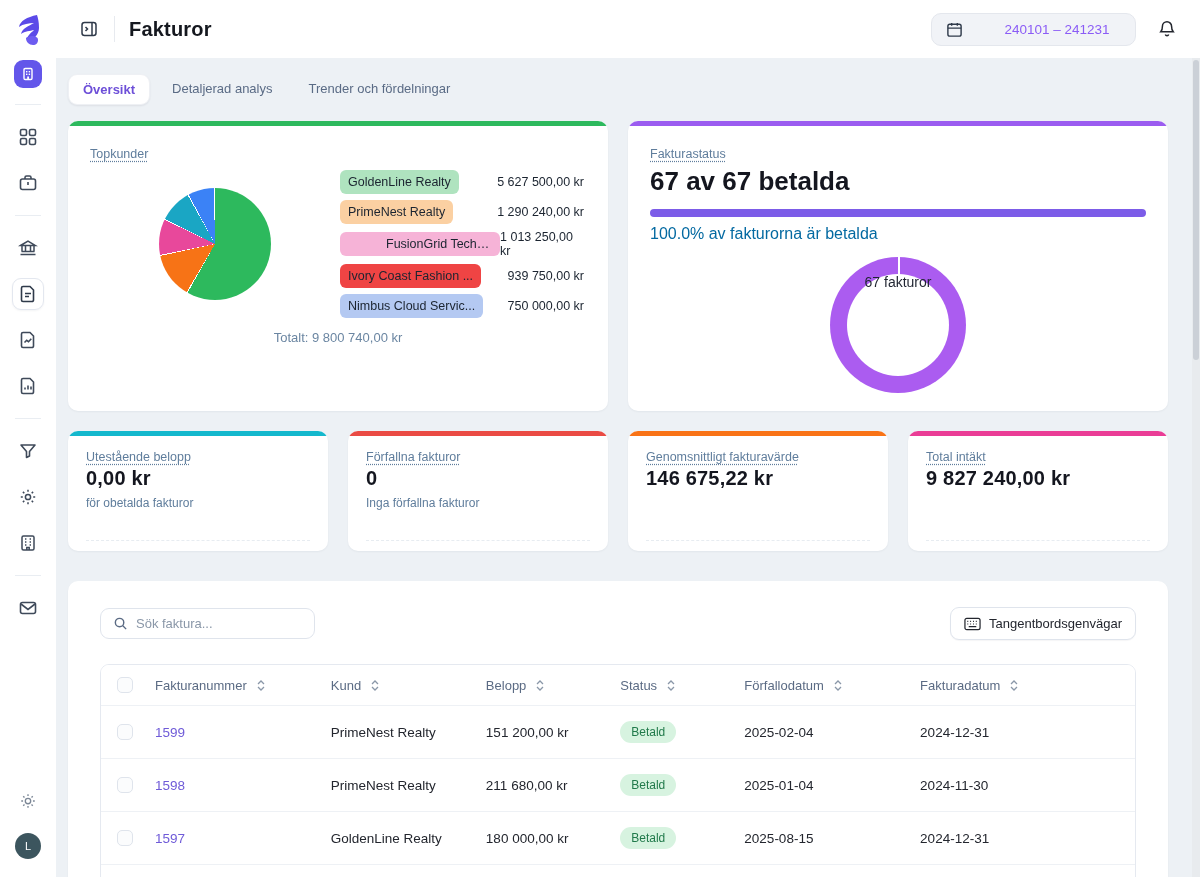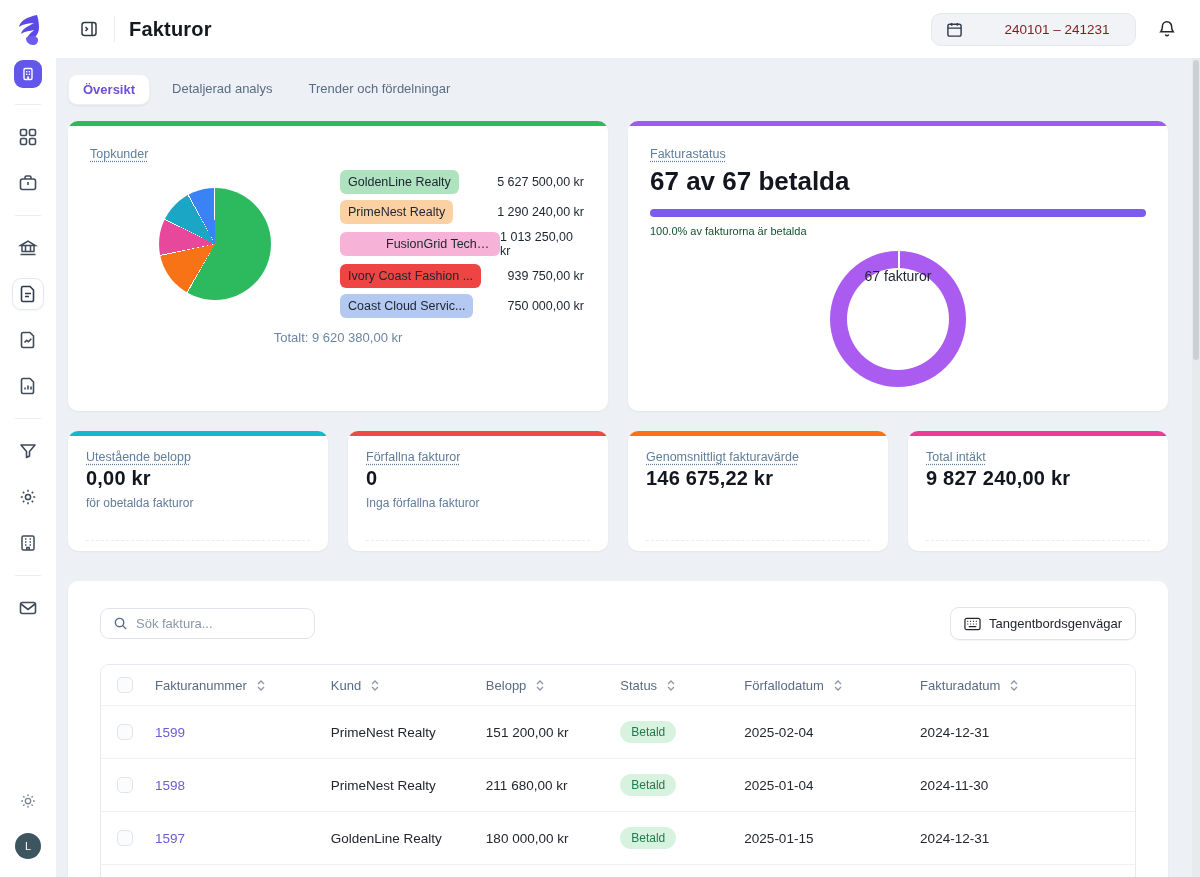--- a/index.html
+++ b/index.html
@@ -22,21 +22,21 @@
     font-size:11px; display:flex; align-items:center; justify-content:center; }
 
   
   .header { position:fixed; left:56px; top:0; right:0; height:58px; background:#fff;
     display:flex; align-items:center; padding:0 20px; z-index:4; }
   .hdr-sep { width:1px; height:26px; background:#e7eaef; margin:0 14px 0 12px; }
   .page-title { font-size:20px; font-weight:700; letter-spacing:.2px; color:#15181f; }
   .hdr-right { margin-left:auto; display:flex; align-items:center; gap:18px; }
   .date-pill { display:flex; align-items:center; gap:30px; background:#f1f3f7;
     border:1px solid #e4e7ed; border-radius:10px; padding:7px 14px; min-width:205px; cursor:pointer; }
-  .date-pill span { font-size:13.5px; color:#7f1d1d; flex:1; text-align:center; }
+  .date-pill span { font-size:13.5px; color:#8b5cf6; flex:1; text-align:center; }
 
   
   .main { position:absolute; left:56px; top:58px; width:1136px; padding:14px 24px 0 12px; }
   .tabs { display:flex; gap:8px; align-items:flex-start; margin:2px 0 16px; }
   .tab { font-size:13px; color:#5a6b85; padding:7px 14px; border-radius:9px; cursor:pointer; }
   .tab.active { background:#fff; color:#6d4fd8; font-weight:600;
     box-shadow:0 1px 2px rgba(20,30,50,.08); border:1px solid #eef0f4; }
 
   .card { background:#fff; border-radius:10px; box-shadow:0 1px 2px rgba(20,30,60,.05); overflow:hidden; }
   .accent { height:5px; width:100%; }
@@ -54,21 +54,21 @@
   .legend { flex:1; display:flex; flex-direction:column; gap:6px; padding-right:2px; }
   .legend-row { display:flex; align-items:center; justify-content:space-between; }
   .chip { font-size:12.5px; color:#1b2430; padding:5px 8px; border-radius:6px; max-width:160px;
     white-space:nowrap; overflow:hidden; text-overflow:ellipsis; }
   .legend-val { font-size:12.5px; color:#1b2430; }
   .tk-total { text-align:center; font-size:13px; color:#6b86a2; margin-top:12px; }
 
   
   .fs-head { font-size:26px; font-weight:700; color:#14161f; margin:4px 0 12px; }
   .progress { height:8px; border-radius:999px; background:#7c5ce8; width:100%; }
-  .fs-caption { font-size:11px; color:#14532d; margin-top:8px; }
+  .fs-caption { font-size:16px; color:#0369a1; margin-top:8px; }
   .donut-wrap { display:flex; justify-content:center; margin-top:14px; }
   .donut { width:136px; height:136px; border-radius:50%; position:relative; }
   .donut-hole { position:absolute; left:17px; top:17px; width:102px; height:102px;
     background:#fff; border-radius:50%; display:flex; align-items:flex-start; justify-content:center; }
   .donut-hole span { font-size:14px; color:#1f2430; }
 
   
   .row2 { display:grid; grid-template-columns:repeat(4,1fr); gap:20px; margin-top:20px; }
   .stat-card { min-height:120px; display:flex; flex-direction:column; }
   .stat-inner { padding:14px 18px 10px; flex:1; display:flex; flex-direction:column; }
@@ -261,26 +261,26 @@
             </div>
             <div class="legend-row">
               <span class="chip" style="background: rgb(246, 179, 215); padding-left: 46px;">FusionGrid Technolo...</span>
               <span class="legend-val">1 013 250,00 kr</span>
             </div>
             <div class="legend-row">
               <span class="chip" style="background: #ef4444;">Ivory Coast Fashion ...</span>
               <span class="legend-val">939 750,00 kr</span>
             </div>
             <div class="legend-row">
-              <span class="chip" style="background: rgb(180, 201, 242);">Coast Cloud Servic...</span>
+              <span class="chip" style="background: rgb(180, 201, 242);">Nimbus Cloud Servic...</span>
               <span class="legend-val">750 000,00 kr</span>
             </div>
           </div>
         </div>
-        <div class="tk-total">Totalt: 9 620 380,00 kr</div>
+        <div class="tk-total">Totalt: 9 800 740,00 kr</div>
       </div>
     </div>
 
     <div class="card">
       <div class="accent" style="background: rgb(155, 92, 240);"></div>
       <div class="card-pad">
         <span class="card-title">Fakturastatus</span>
         <div class="fs-head">67 av 67 betalda</div>
         <div class="progress" style="background: rgb(124, 92, 232);"></div>
         <div class="fs-caption">100.0% av fakturorna är betalda</div>
@@ -458,21 +458,21 @@
           <td>2024-11-30</td>
         </tr>
         <tr>
           <td class="col-check">
               <div class="checkbox"></div>
             </td>
           <td><span class="inv-link">1597</span></td>
           <td>GoldenLine Realty</td>
           <td>180 000,00 kr</td>
           <td><span class="badge">Betald</span></td>
-          <td>2025-01-15</td>
+          <td>2025-08-15</td>
           <td>2024-12-31</td>
         </tr>
         <tr>
           <td class="col-check"></td>
           <td></td>
           <td>GoldenLine Realty</td>
           <td>-170 000,00 kr</td>
           <td><span class="badge">Betald</span></td>
           <td>2025-01-15</td>
           <td>2024-12-31</td>

